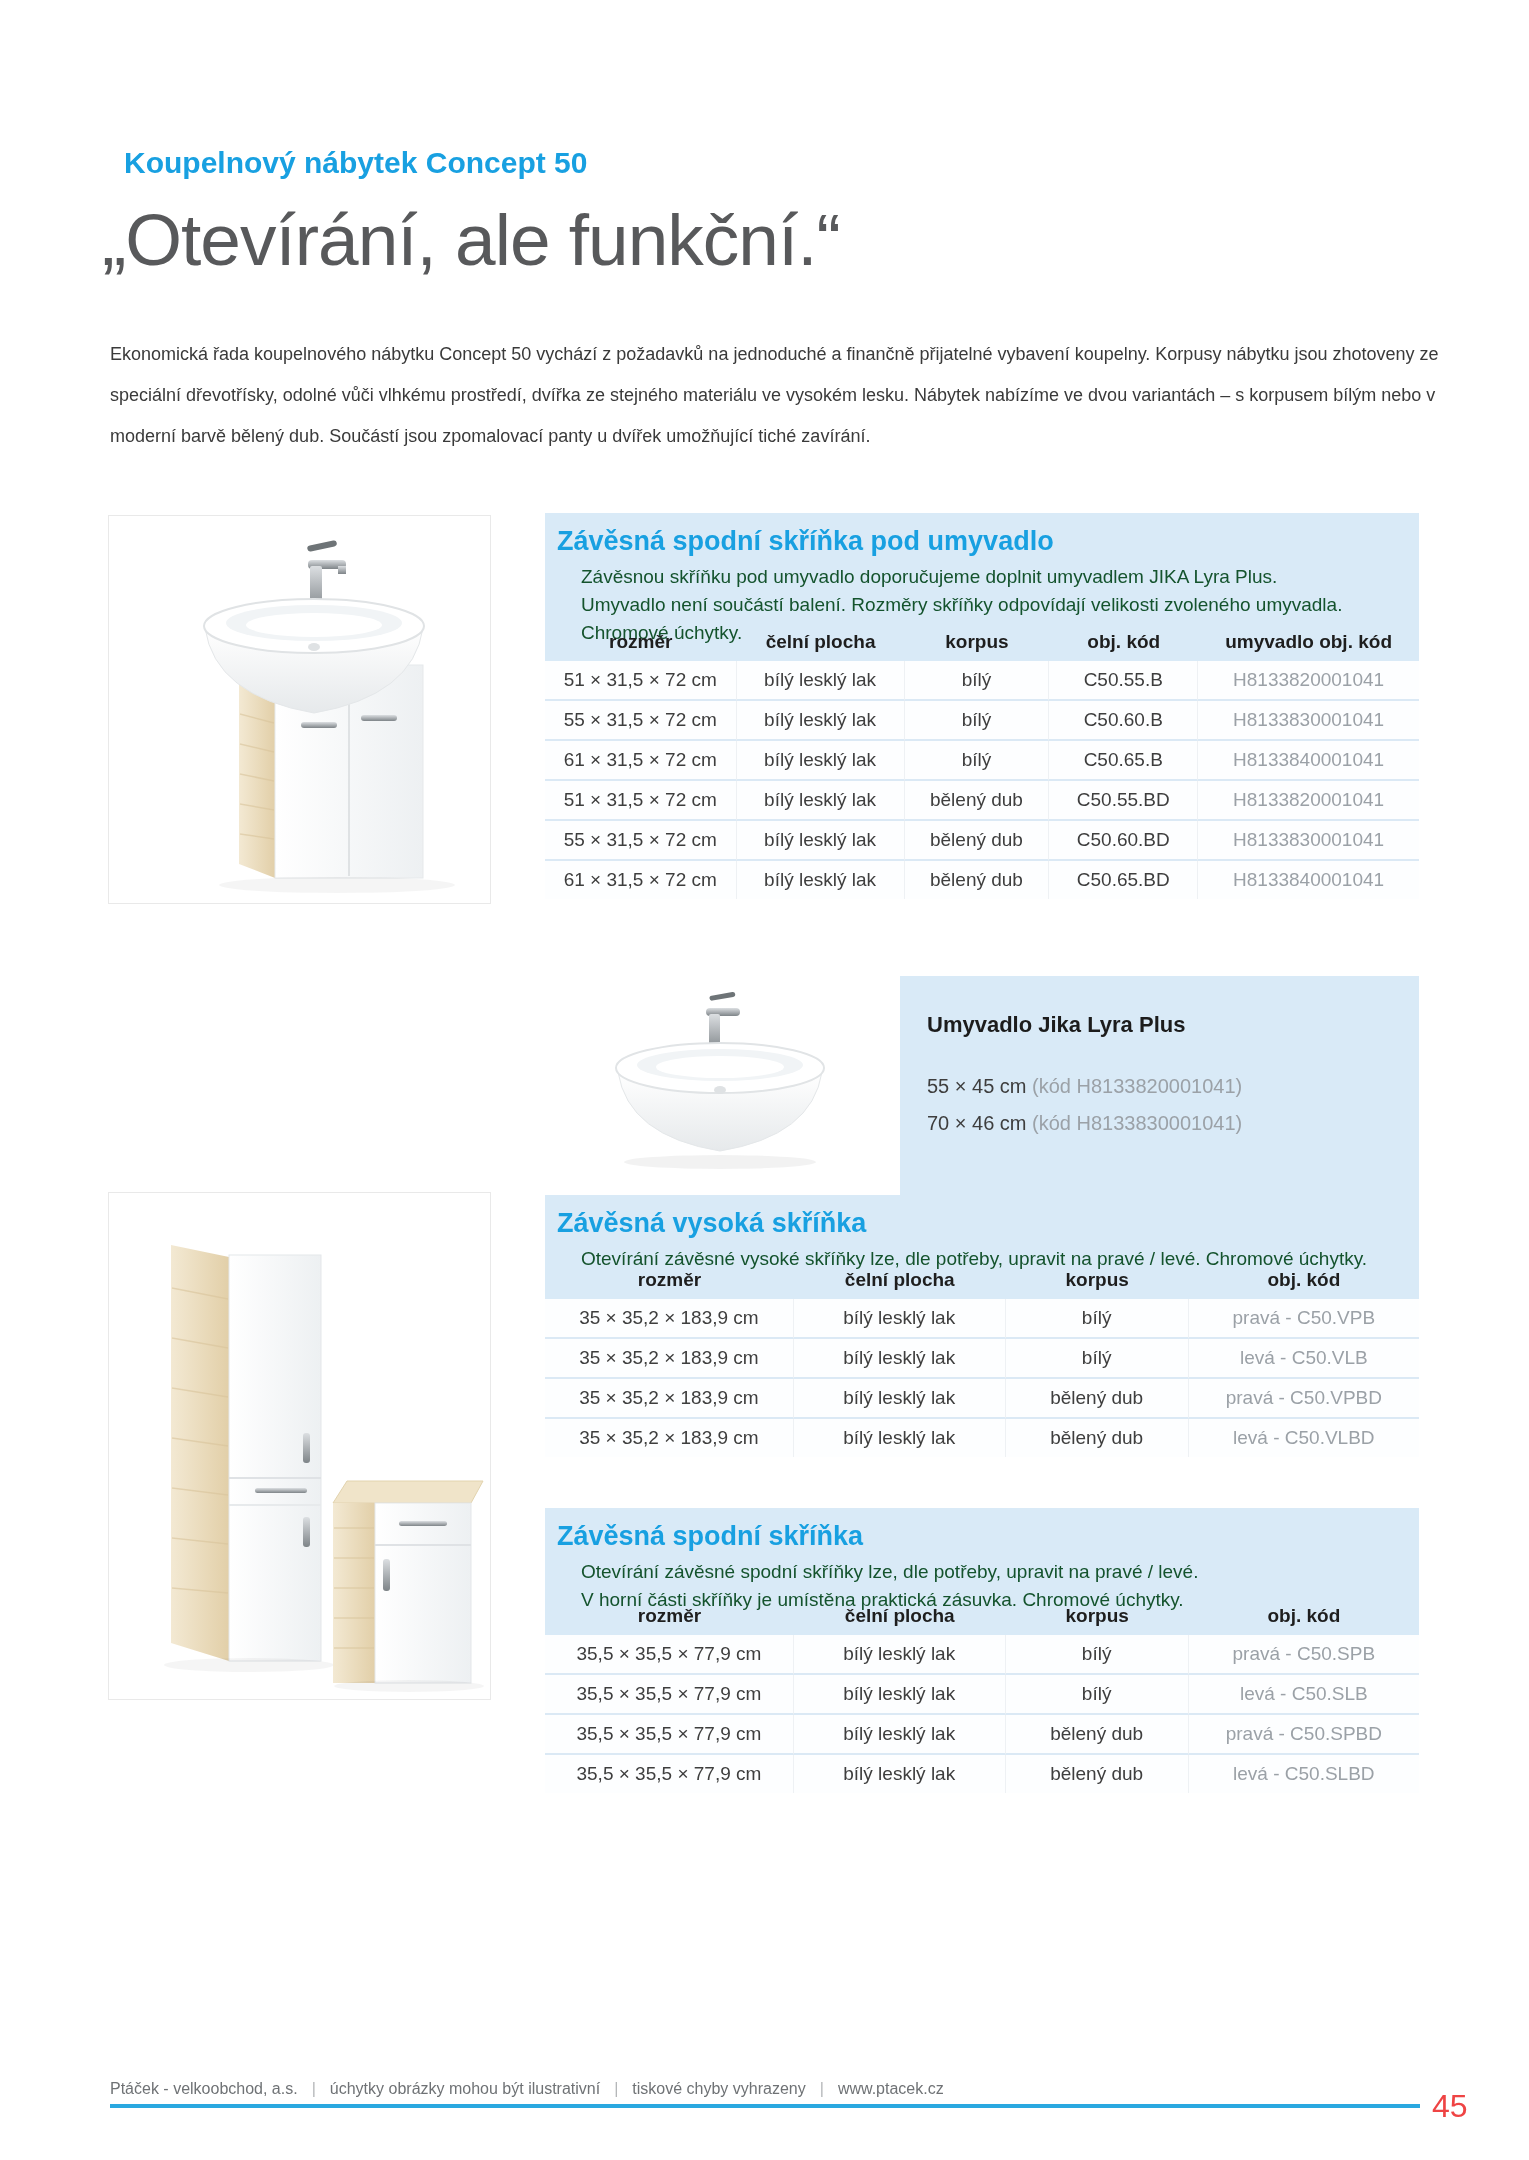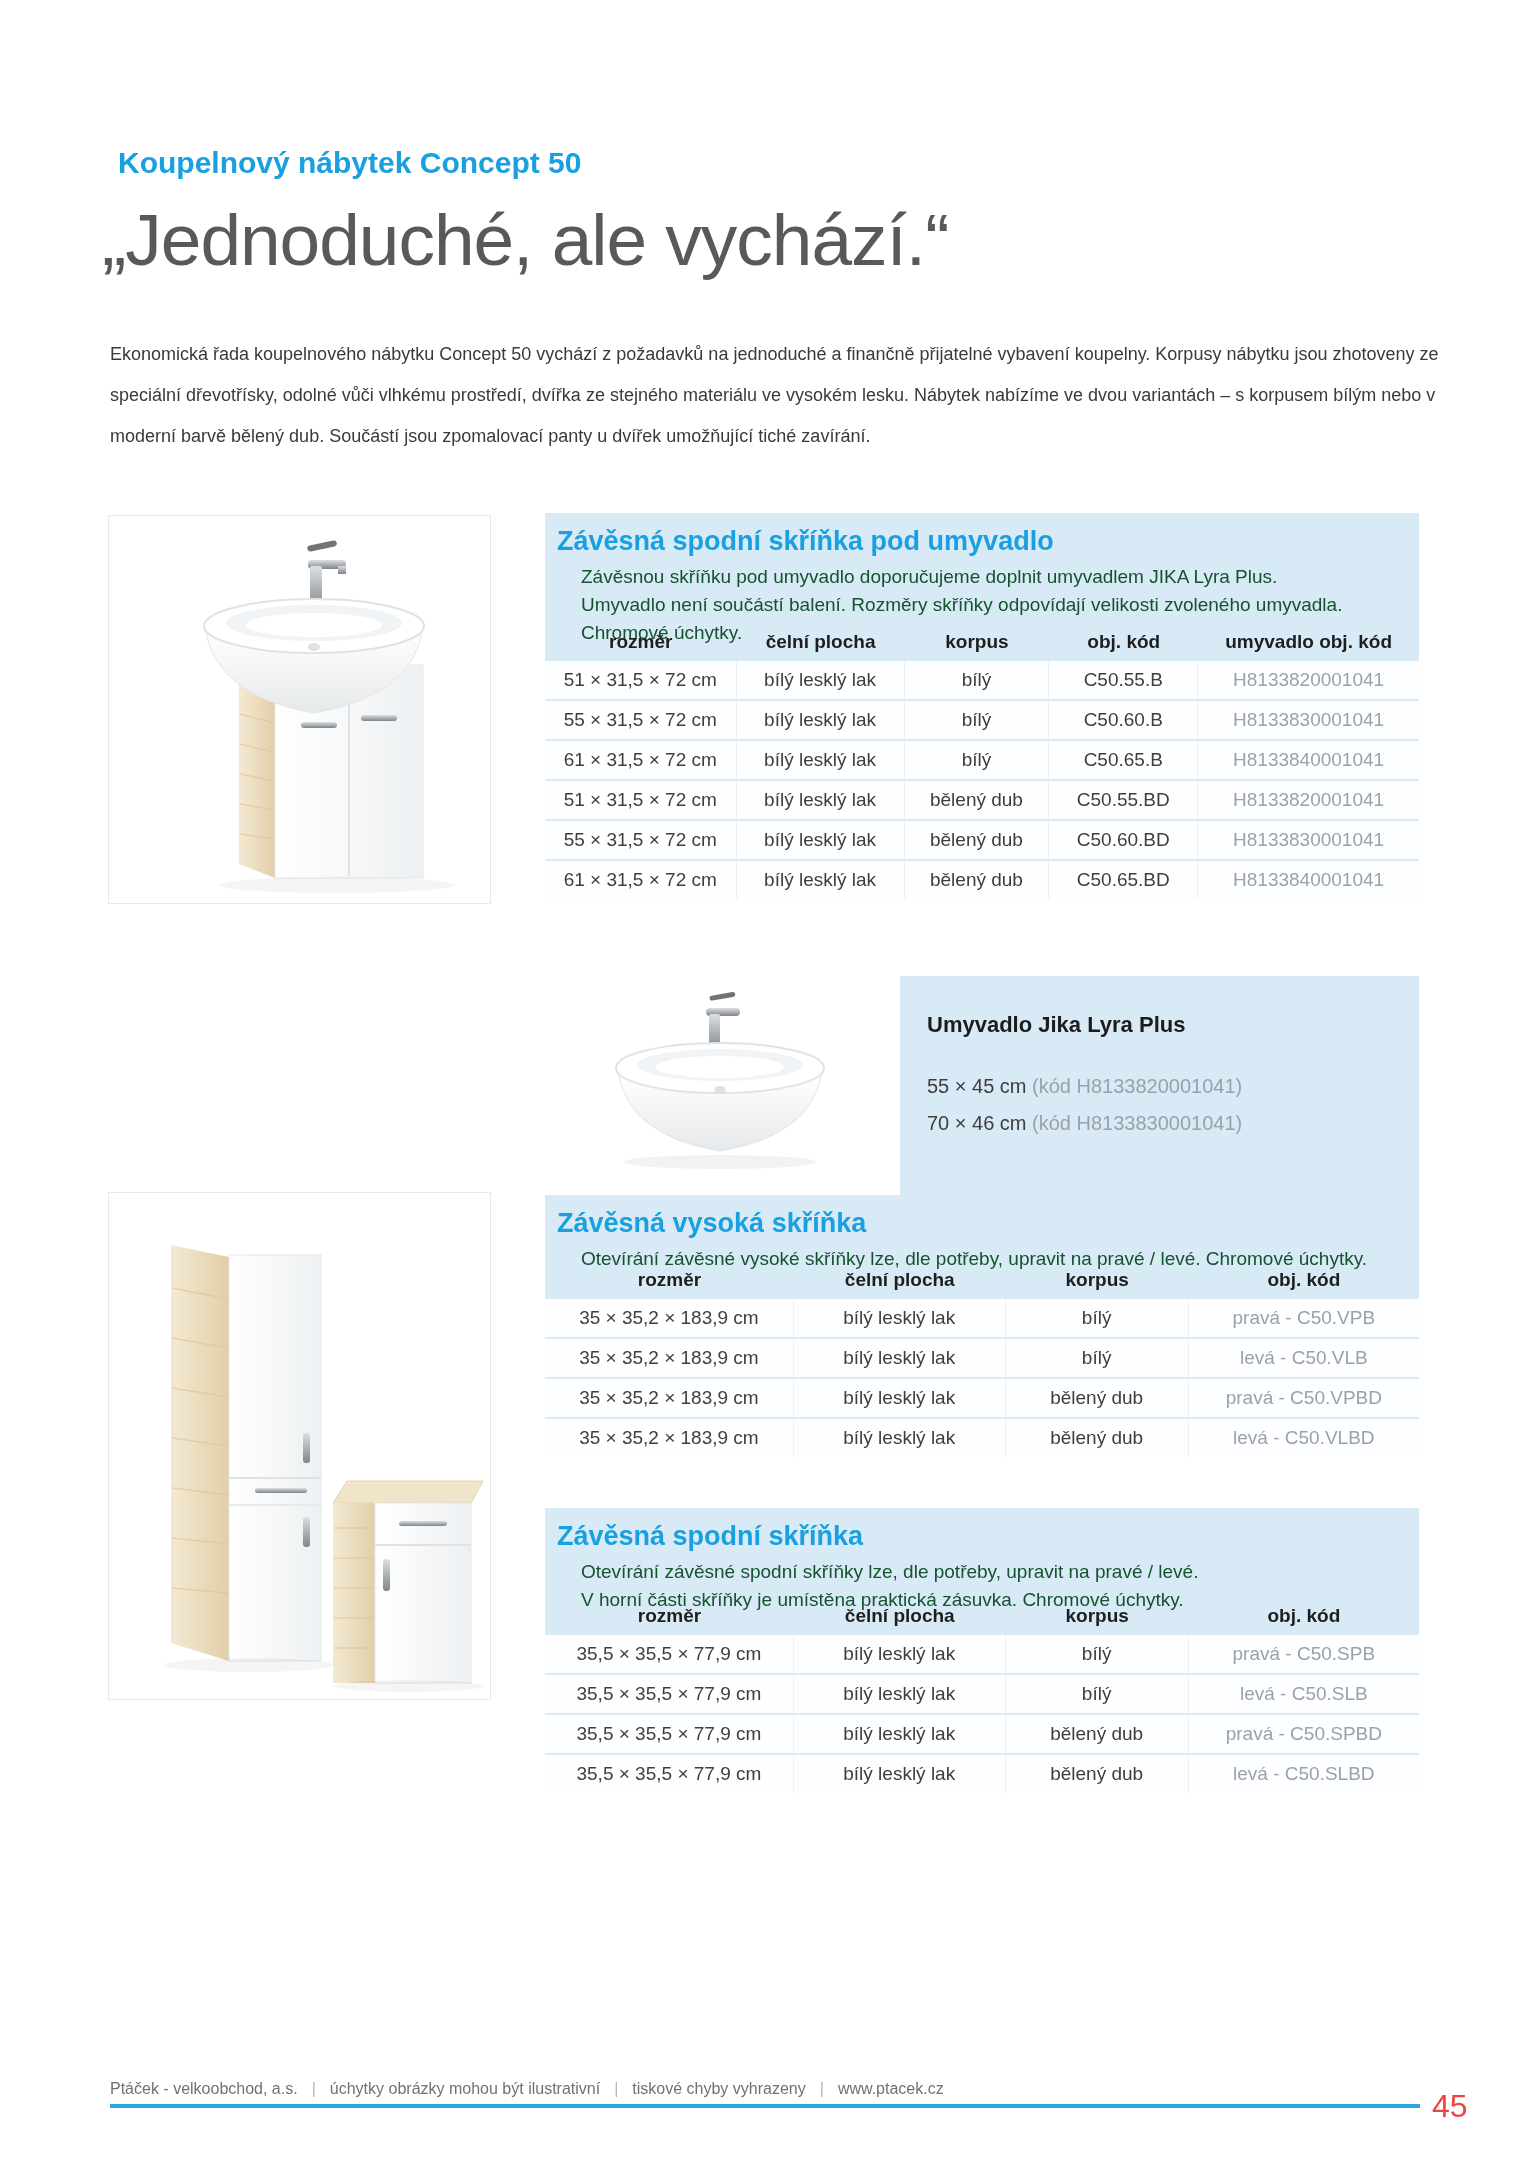--- a/index.html
+++ b/index.html
@@ -3,21 +3,21 @@
 <meta charset="utf-8">
 <style>
   html,body{margin:0;padding:0;}
   body{
     width:1529px;height:2160px;position:relative;background:#ffffff;
     font-family:"Liberation Sans","DejaVu Sans",sans-serif;overflow:hidden;
   }
   .abs{position:absolute;}
 
   
-  .kicker{left:118px;top:146px;font-size:30px;font-weight:bold;color:#18a0e1;}
+  .kicker{left:124px;top:146px;font-size:30px;font-weight:bold;color:#18a0e1;}
   .page-title{left:102px;top:198px;font-size:73px;font-weight:400;color:#58595b;letter-spacing:-1px;}
   .intro{left:110px;top:334px;width:1345px;font-size:18px;line-height:41px;color:#3a3a3a;}
 
   
   .imgbox{background:#ffffff;border:1px solid #e9e9e9;display:flex;align-items:center;justify-content:center;}
   .imgbox1{left:108px;top:515px;width:381px;height:387px;}
   .imgbox2{left:108px;top:1192px;width:381px;height:506px;}
 
   
   .panel{background:#d9eaf7;position:absolute;}
@@ -54,21 +54,21 @@
   
   .footer{left:110px;top:2080px;font-size:16px;color:#6f7275;}
   .footer-item+.footer-item::before{content:"|";color:#b4b6b8;margin:0 14px;}
   .rule{left:110px;top:2104px;width:1310px;height:4px;background:#2aa8e0;}
   .pagenum{left:1432px;top:2088px;width:52px;text-align:left;font-size:32px;color:#ef4444;}
 </style>
 </head>
 <body>
 
 <div class="abs kicker">Koupelnový nábytek Concept 50</div>
-<div class="abs page-title">„Jednoduché, ale vychází.“</div>
+<div class="abs page-title">„Otevírání, ale funkční.“</div>
 <div class="abs intro">Ekonomická řada koupelnového nábytku Concept 50 vychází z požadavků na jednoduché a finančně přijatelné vybavení koupelny. Korpusy nábytku jsou zhotoveny ze speciální dřevotřísky, odolné vůči vlhkému prostředí, dvířka ze stejného materiálu ve vysokém lesku. Nábytek nabízíme ve dvou variantách – s korpusem bílým nebo v moderní barvě bělený dub. Součástí jsou zpomalovací panty u dvířek umožňující tiché zavírání.</div>
 
 <div class="abs imgbox imgbox1">
   <svg width="381" height="387" viewBox="0 0 381 387">
     <defs>
       <linearGradient id="wood1" x1="0" y1="0" x2="1" y2="0">
         <stop offset="0" stop-color="#f3e9d3"></stop>
           <stop offset="1" stop-color="#e2cfa8"></stop>
       </linearGradient>
       <linearGradient id="front1" x1="0" y1="0" x2="1" y2="0">

